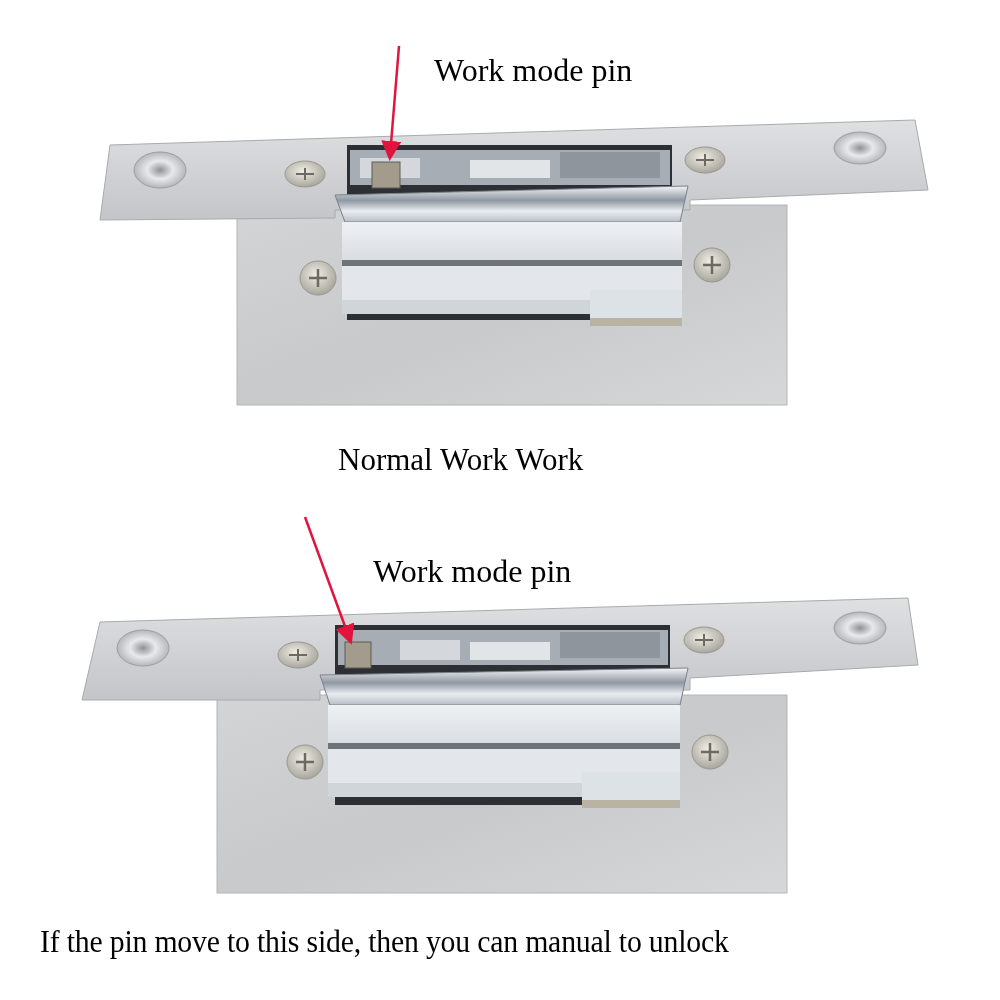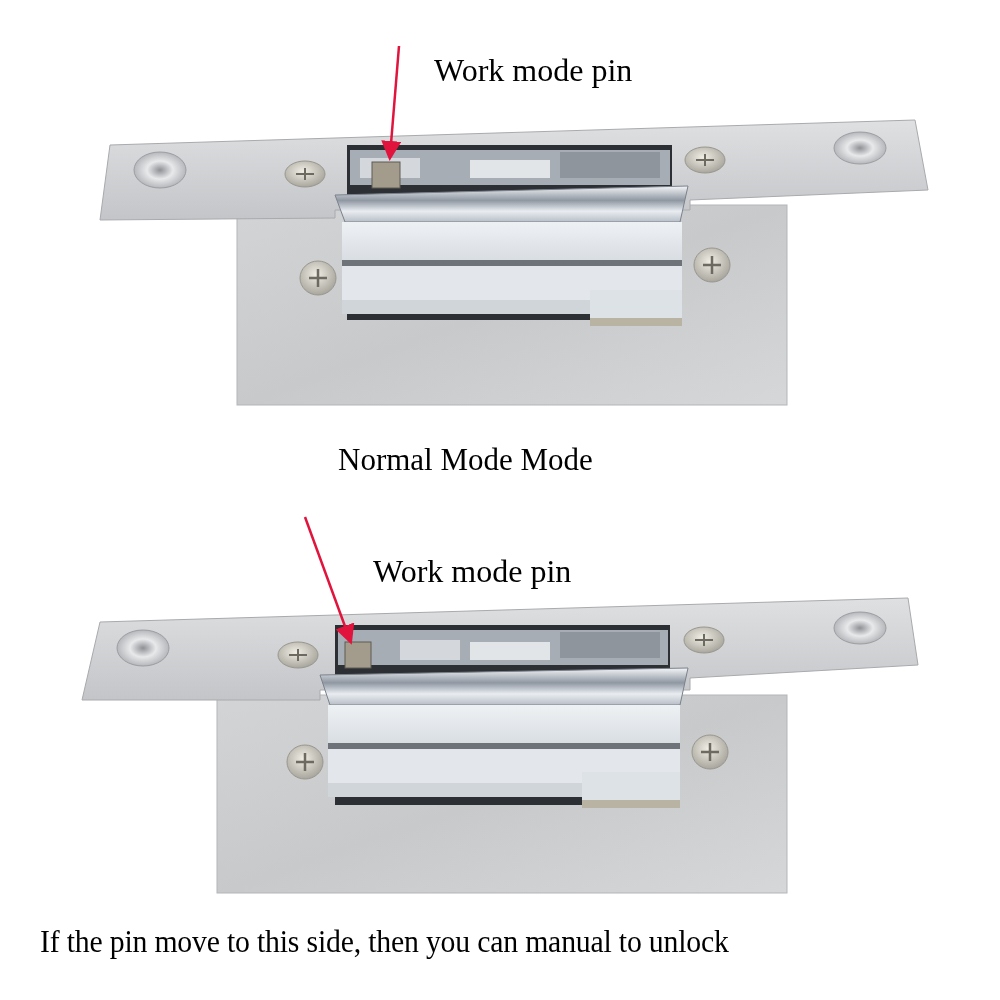--- a/index.html
+++ b/index.html
@@ -117,15 +117,15 @@
     <path d="M296,762 h18 M305,753 v18" stroke="#6d6a62" stroke-width="2.5"></path>
     <ellipse cx="710" cy="752" rx="18" ry="17" fill="url(#screwG)" stroke="#9a978f"></ellipse>
     <path d="M701,752 h18 M710,743 v18" stroke="#6d6a62" stroke-width="2.5"></path>
   </g>
 
   <line x1="305" y1="517" x2="350" y2="640" stroke="#e0143c" stroke-width="2.5" marker-end="url(#ah)"></line>
 </svg>
 </div>
 
 <div class="label lbl-pin1">Work mode pin</div>
-<div class="label lbl-normal">Normal Mode Mode</div>
+<div class="label lbl-normal">Normal Work Work</div>
 <div class="label lbl-pin2">Work mode pin</div>
 <div class="label lbl-bottom">If the pin move to this side, then you can manual to unlock</div>
 
 </body></html>

